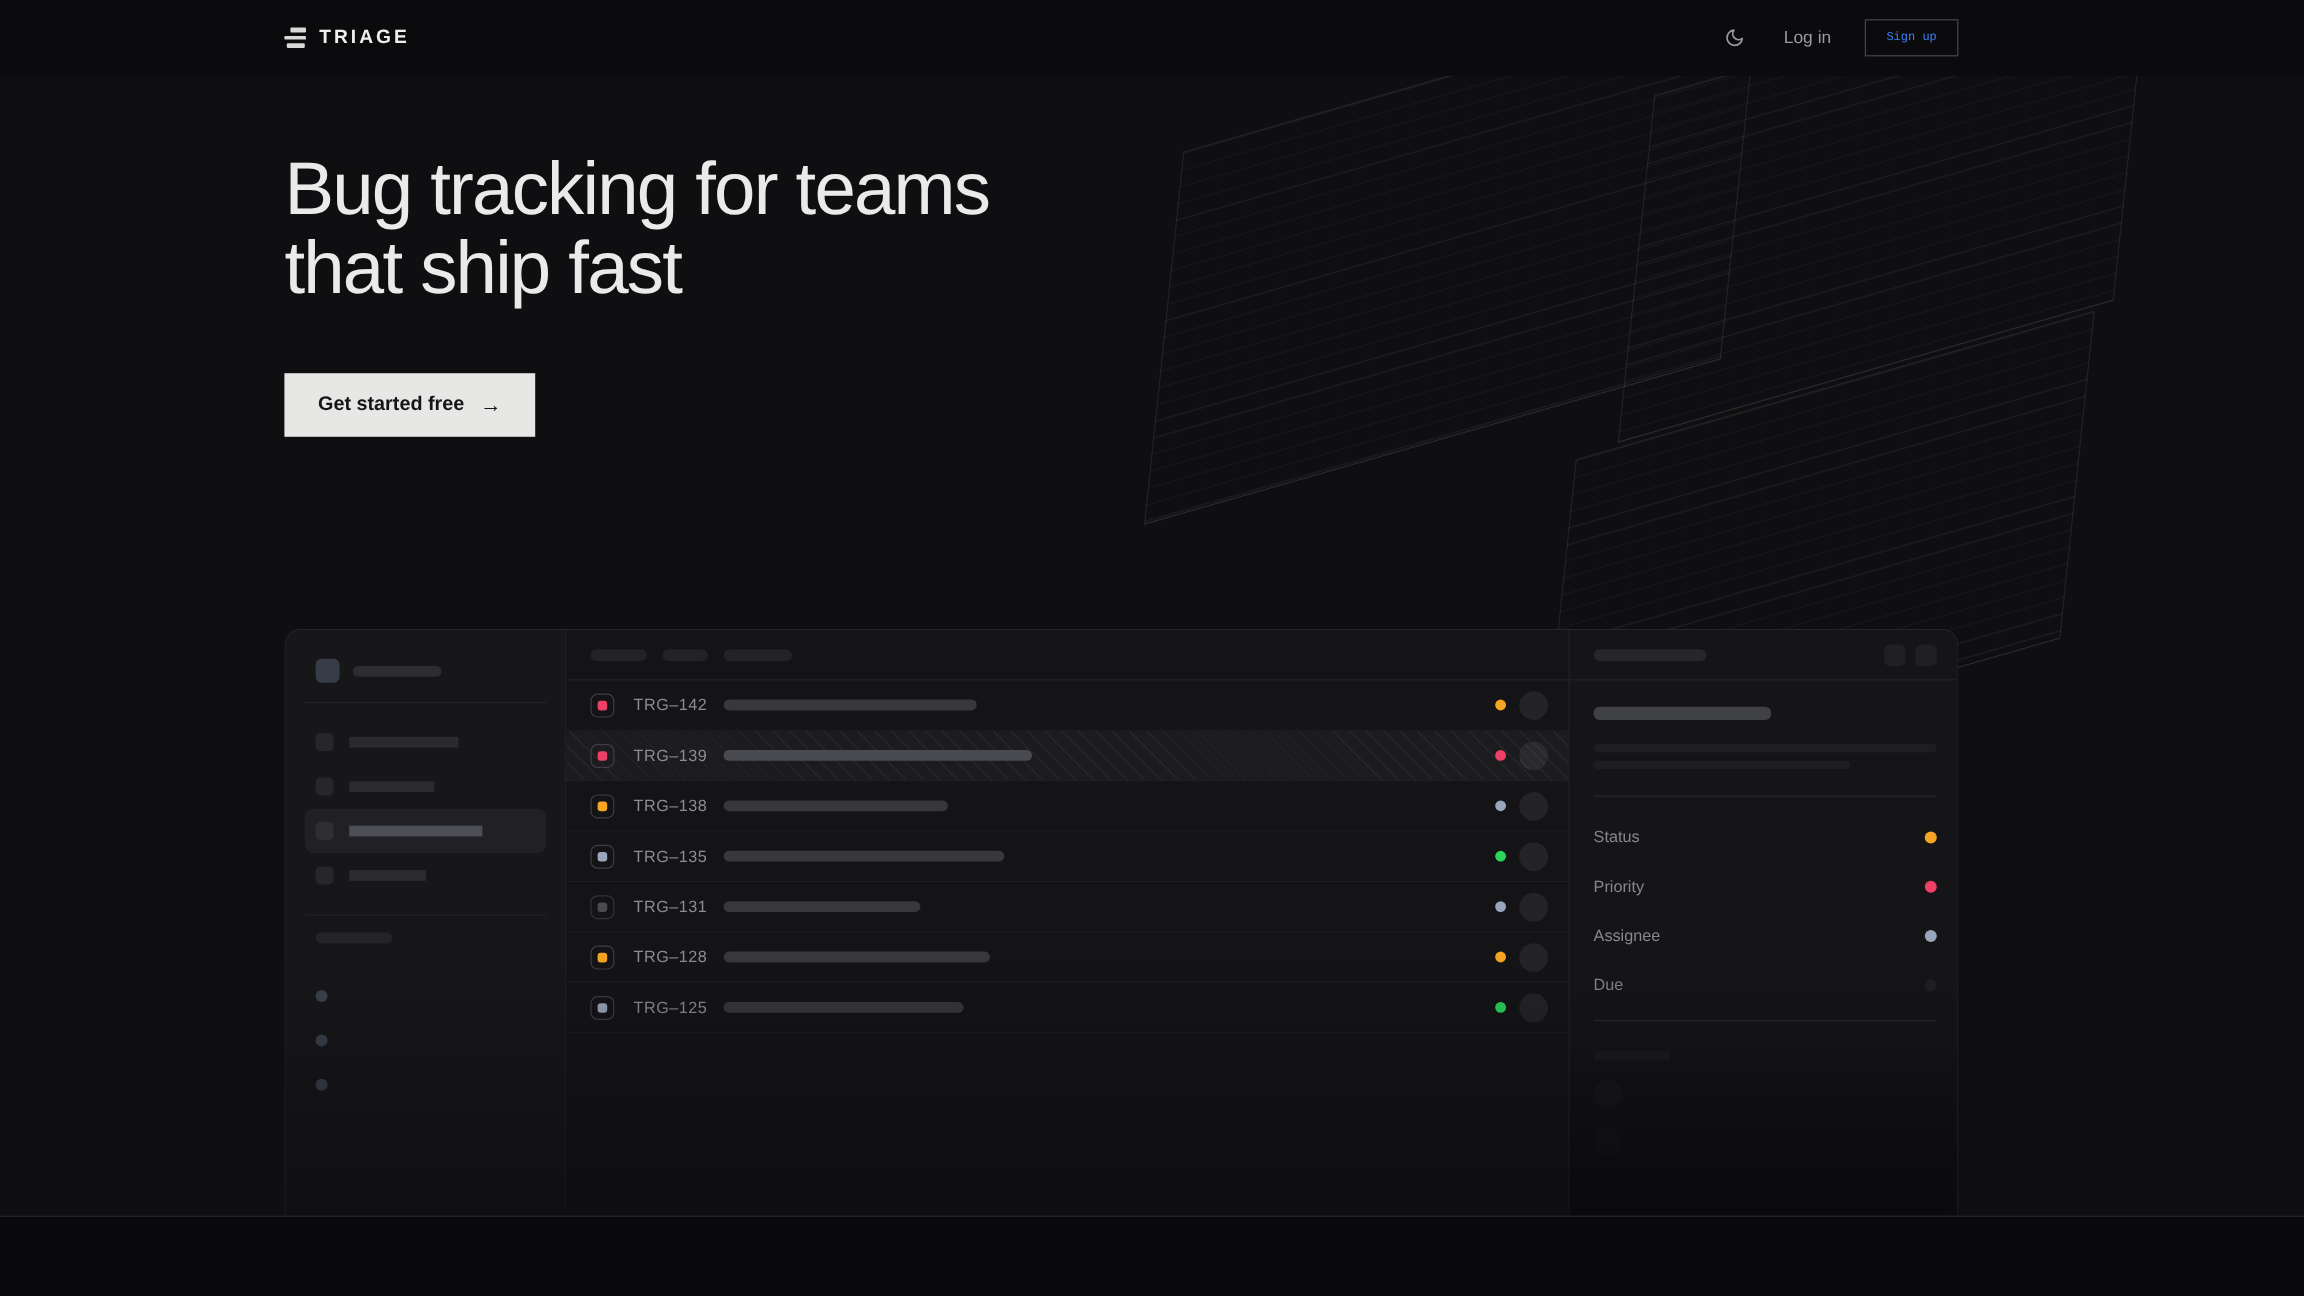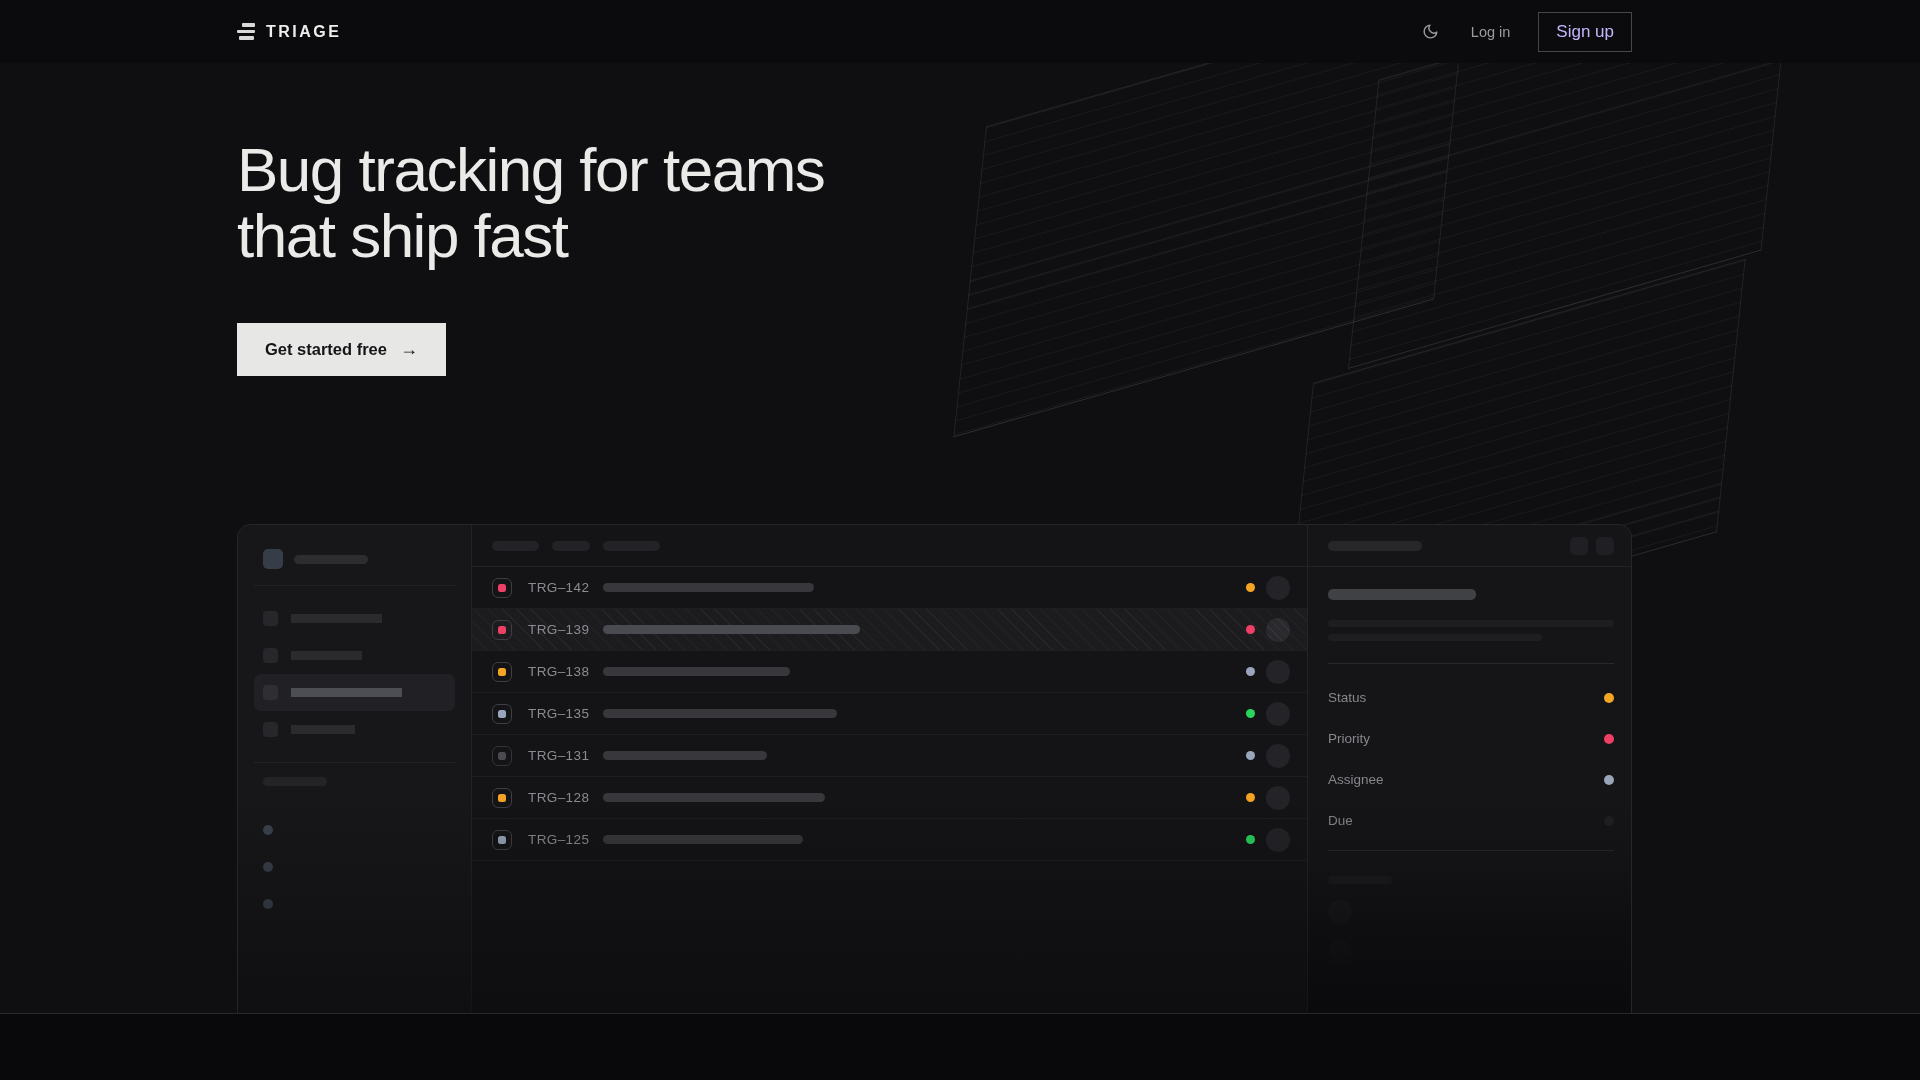--- a/index.html
+++ b/index.html
@@ -24,27 +24,27 @@
   .brand-icon span { height: 3.5px; background: #d9d9d7; border-radius: 1px; display: block; }
   .brand-icon .b1 { width: 13px; margin-left: 5px; }
   .brand-icon .b2 { width: 18px; }
   .brand-icon .b3 { width: 15px; margin-left: 2px; }
   .brand-name { font-size: 16px; font-weight: bold; letter-spacing: 2.5px; color: #eeeeec; }
   .nav-right { display: flex; align-items: center; gap: 28px; }
   .moon-btn { background: none; border: none; cursor: pointer; display: flex; align-items: center; padding: 4px; }
   .moon-btn svg { width: 17px; height: 17px; stroke: #9b9b9e; fill: none; stroke-width: 2; stroke-linecap: round; stroke-linejoin: round; }
   .login-link { color: #9b9b9e; font-size: 14.5px; text-decoration: none; cursor: pointer; background: none; border: none; font-family: inherit; }
   .signup-btn {
-    background: transparent; color: #c4b5fd; font-size: 17px; font-family: Liberation Sans, sans-serif;
+    background: transparent; color: #3b82f6; font-size: 10px; font-family: Liberation Mono, monospace;
     border: 1px solid #47474b; padding: 9px 17px; cursor: pointer;
   }
 
   
   .hero { position: absolute; top: 63px; left: 0; width: 1920px; height: 950px; background: #0f0f11; overflow: hidden; }
-  .hero-inner { position: absolute; left: 237px; top: 12px; width: 1395px; }
+  .hero-inner { position: absolute; left: 237px; top: 0; width: 1395px; }
   h1.hero-title {
     margin-top: 62px;
     font-size: 62px; line-height: 66px; font-weight: 500;
     letter-spacing: -1.5px; color: #eaeae8;
   }
   .hero-sub {
     margin-top: 40px; font-size: 19px; line-height: 30px; color: #8b8b8e;
   }
   .cta-btn {
     margin-top: 54px;

